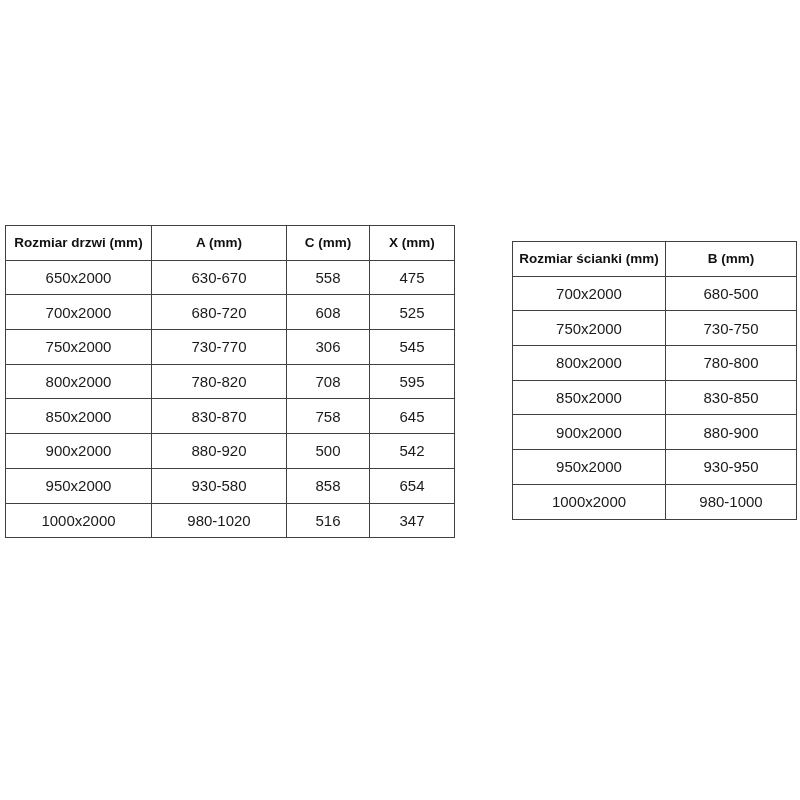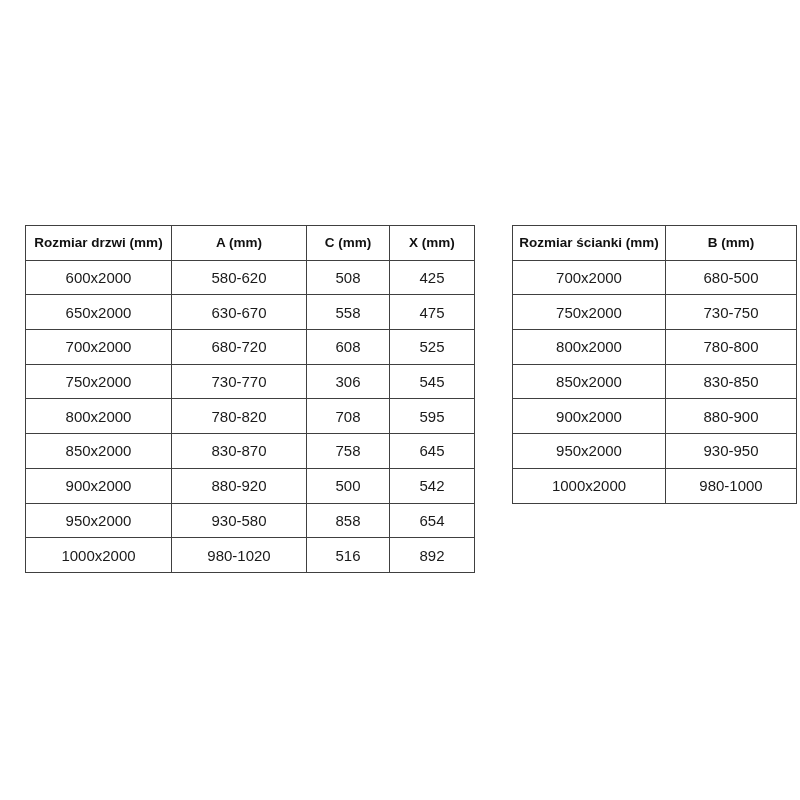--- a/index.html
+++ b/index.html
@@ -31,22 +31,22 @@
   .dim-table th {
     font-weight: bold;
     font-size: 13.5px;
     color: #111111;
   }
   .dim-table td {
     font-weight: normal;
     font-size: 15px;
     color: #1a1a1a;
   }
-  #doors-table { left: 5px;  top: 225px; width: 449px; margin-left: 20px; }
-  #walls-table { left: 512px; top: 225px; width: 284px; }
+  #doors-table { left: 5px;  top: 225px; width: 449px; }
+  #walls-table { left: 512px; top: 241px; width: 284px; }
 </style>
 </head>
 <body>
 
 <div class="page">
 
   <table id="doors-table" class="dim-table">
     <colgroup>
       <col style="width:146px">
       <col style="width:135px">
@@ -55,26 +55,20 @@
     </colgroup>
   <thead>
         <tr>
           <th>Rozmiar drzwi (mm)</th>
           <th>A (mm)</th>
           <th>C (mm)</th>
           <th>X (mm)</th>
         </tr>
       </thead>
       <tbody>
-        <tr>
-          <td>600x2000</td>
-          <td>580-620</td>
-          <td>508</td>
-          <td>425</td>
-        </tr>
         <tr>
           <td>650x2000</td>
           <td>630-670</td>
           <td>558</td>
           <td>475</td>
         </tr>
         <tr>
           <td>700x2000</td>
           <td>680-720</td>
           <td>608</td>
@@ -107,21 +101,21 @@
         <tr>
           <td>950x2000</td>
           <td>930-580</td>
           <td>858</td>
           <td>654</td>
         </tr>
         <tr>
           <td>1000x2000</td>
           <td>980-1020</td>
           <td>516</td>
-          <td>892</td>
+          <td>347</td>
         </tr>
       </tbody>
     </table>
 
   <table id="walls-table" class="dim-table">
     <colgroup>
       <col style="width:153px">
       <col style="width:131px">
     </colgroup>
   <thead>

